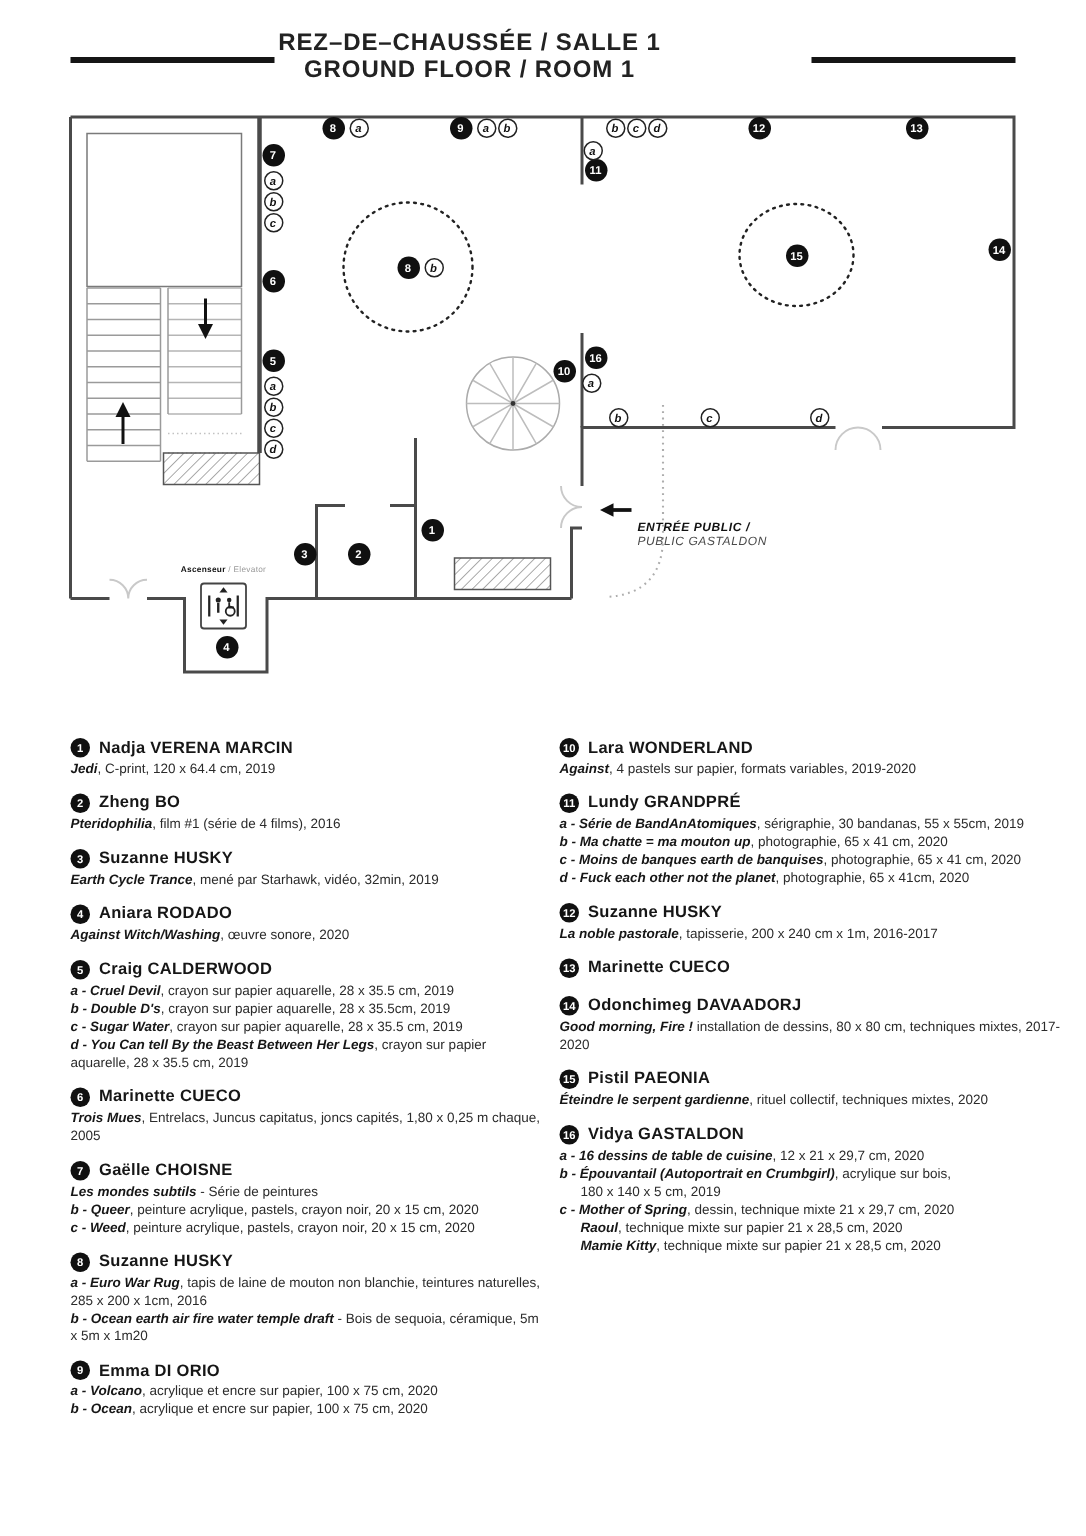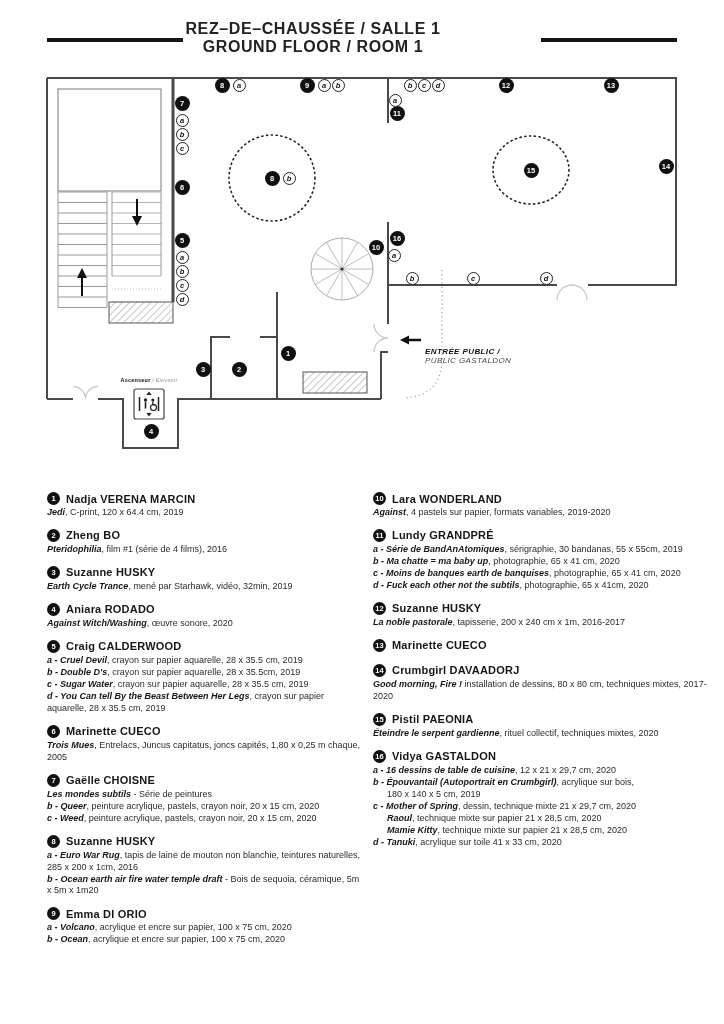--- a/index.html
+++ b/index.html
@@ -253,41 +253,41 @@
           <span class="artist">Lara WONDERLAND</span>
         </div>
         <div class="wline"><span class="seg-t">Against</span><span class="seg-r">, 4 pastels sur papier, formats variables, 2019-2020</span></div>
       </div>
       <div class="entry">
         <div class="ehead">
           <span class="badge">11</span>
           <span class="artist">Lundy GRANDPRÉ</span>
         </div>
         <div class="wline"><span class="seg-t">a - Série de BandAnAtomiques</span><span class="seg-r">, sérigraphie, 30 bandanas, 55 x 55cm, 2019</span></div>
-        <div class="wline"><span class="seg-t">b - Ma chatte = ma baby up</span><span class="seg-r">, photographie, 65 x 41 cm, 2020</span></div>
+        <div class="wline"><span class="seg-t">b - Ma chatte = ma mouton up</span><span class="seg-r">, photographie, 65 x 41 cm, 2020</span></div>
         <div class="wline"><span class="seg-t">c - Moins de banques earth de banquises</span><span class="seg-r">, photographie, 65 x 41 cm, 2020</span></div>
-        <div class="wline"><span class="seg-t">d - Fuck each other not the subtils</span><span class="seg-r">, photographie, 65 x 41cm, 2020</span></div>
+        <div class="wline"><span class="seg-t">d - Fuck each other not the planet</span><span class="seg-r">, photographie, 65 x 41cm, 2020</span></div>
       </div>
       <div class="entry">
         <div class="ehead">
           <span class="badge">12</span>
           <span class="artist">Suzanne HUSKY</span>
         </div>
         <div class="wline"><span class="seg-t">La noble pastorale</span><span class="seg-r">, tapisserie, 200 x 240 cm x 1m, 2016-2017</span></div>
       </div>
       <div class="entry">
         <div class="ehead">
           <span class="badge">13</span>
           <span class="artist">Marinette CUECO</span>
         </div>
       </div>
       <div class="entry">
         <div class="ehead">
           <span class="badge">14</span>
-          <span class="artist">Crumbgirl DAVAADORJ</span>
+          <span class="artist">Odonchimeg DAVAADORJ</span>
         </div>
         <div class="wline"><span class="seg-t">Good morning, Fire !</span><span class="seg-r"> installation de dessins, 80 x 80 cm, techniques mixtes, 2017-2020</span></div>
       </div>
       <div class="entry">
         <div class="ehead">
           <span class="badge">15</span>
           <span class="artist">Pistil PAEONIA</span>
         </div>
         <div class="wline"><span class="seg-t">Éteindre le serpent gardienne</span><span class="seg-r">, rituel collectif, techniques mixtes, 2020</span></div>
       </div>
@@ -295,16 +295,15 @@
         <div class="ehead">
           <span class="badge">16</span>
           <span class="artist">Vidya GASTALDON</span>
         </div>
         <div class="wline hang"><span class="seg-t">a - 16 dessins de table de cuisine</span><span class="seg-r">, 12 x 21 x 29,7 cm, 2020</span></div>
         <div class="wline hang"><span class="seg-t">b - Épouvantail (Autoportrait en Crumbgirl)</span><span class="seg-r">, acrylique sur bois,</span></div>
         <div class="wline ind"><span class="seg-r">180 x 140 x 5 cm, 2019</span></div>
         <div class="wline hang"><span class="seg-t">c - Mother of Spring</span><span class="seg-r">, dessin, technique mixte 21 x 29,7 cm, 2020</span></div>
         <div class="wline ind"><span class="seg-t">Raoul</span><span class="seg-r">, technique mixte sur papier 21 x 28,5 cm, 2020</span></div>
         <div class="wline ind"><span class="seg-t">Mamie Kitty</span><span class="seg-r">, technique mixte sur papier 21 x 28,5 cm, 2020</span></div>
-        <div class="wline hang"><span class="seg-t">d - Tanuki</span><span class="seg-r">, acrylique sur toile 41 x 33 cm, 2020</span></div>
       </div>
     </div>
 </div>
 
 </body></html>

